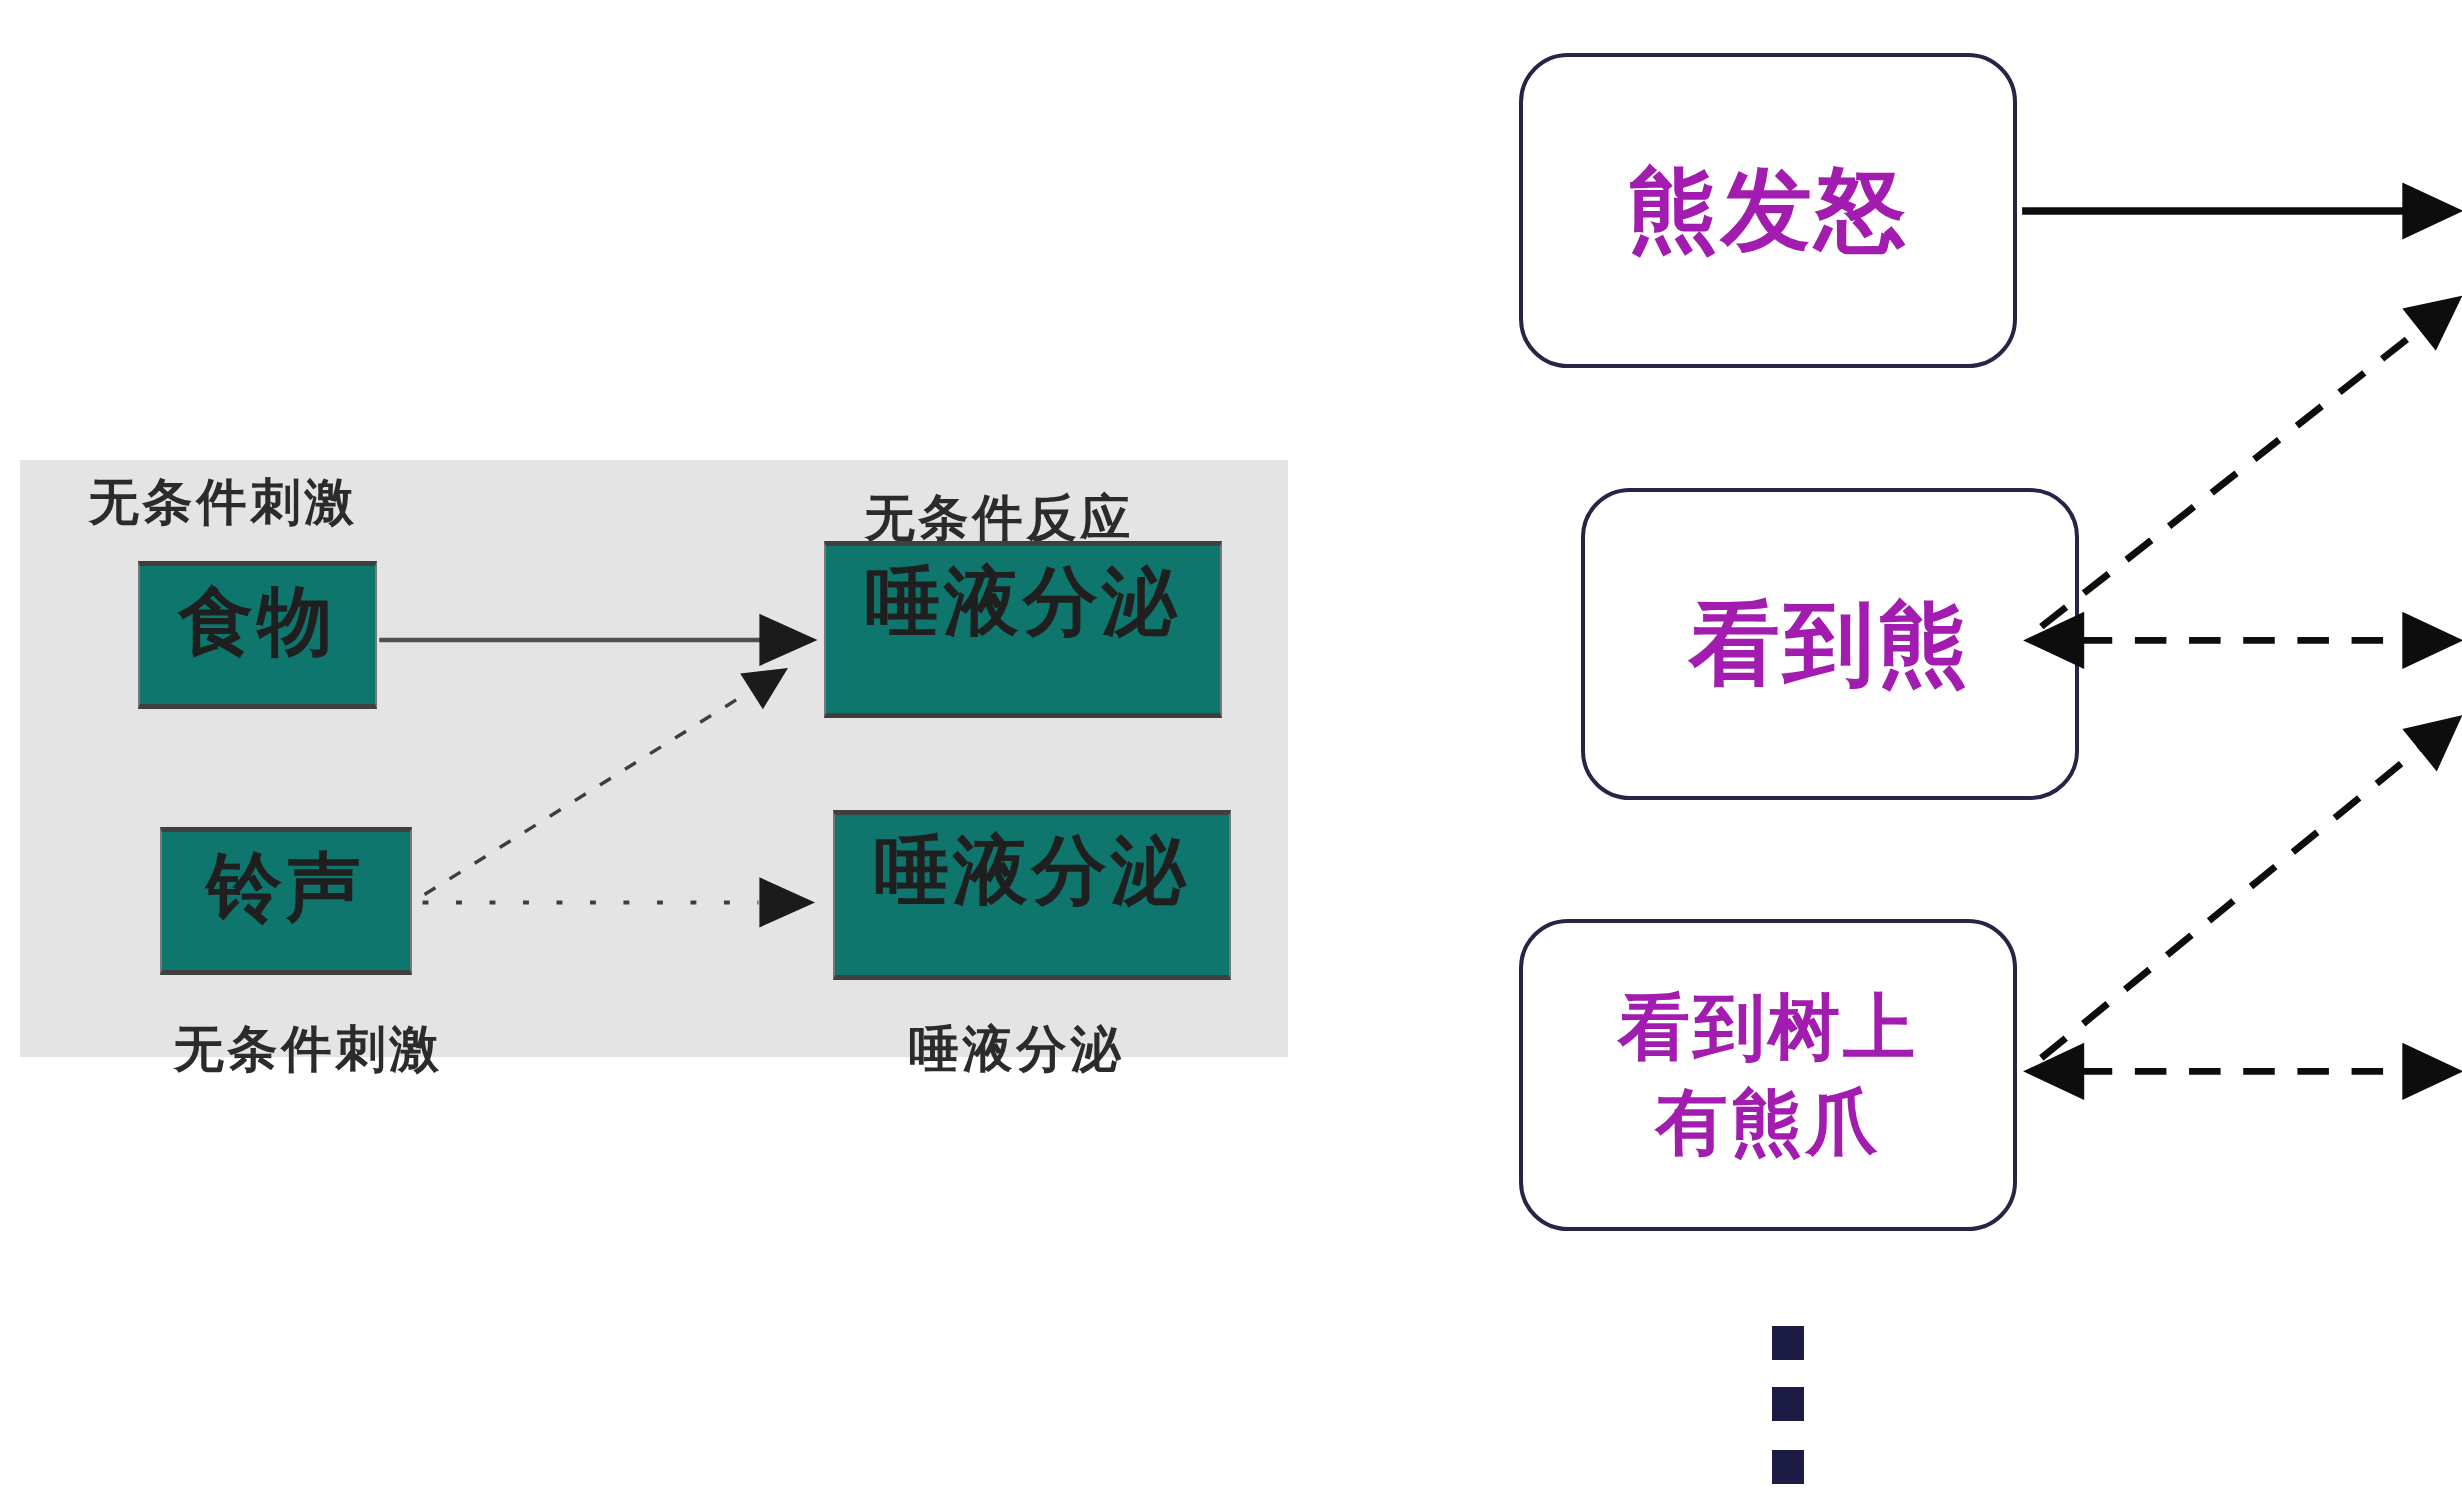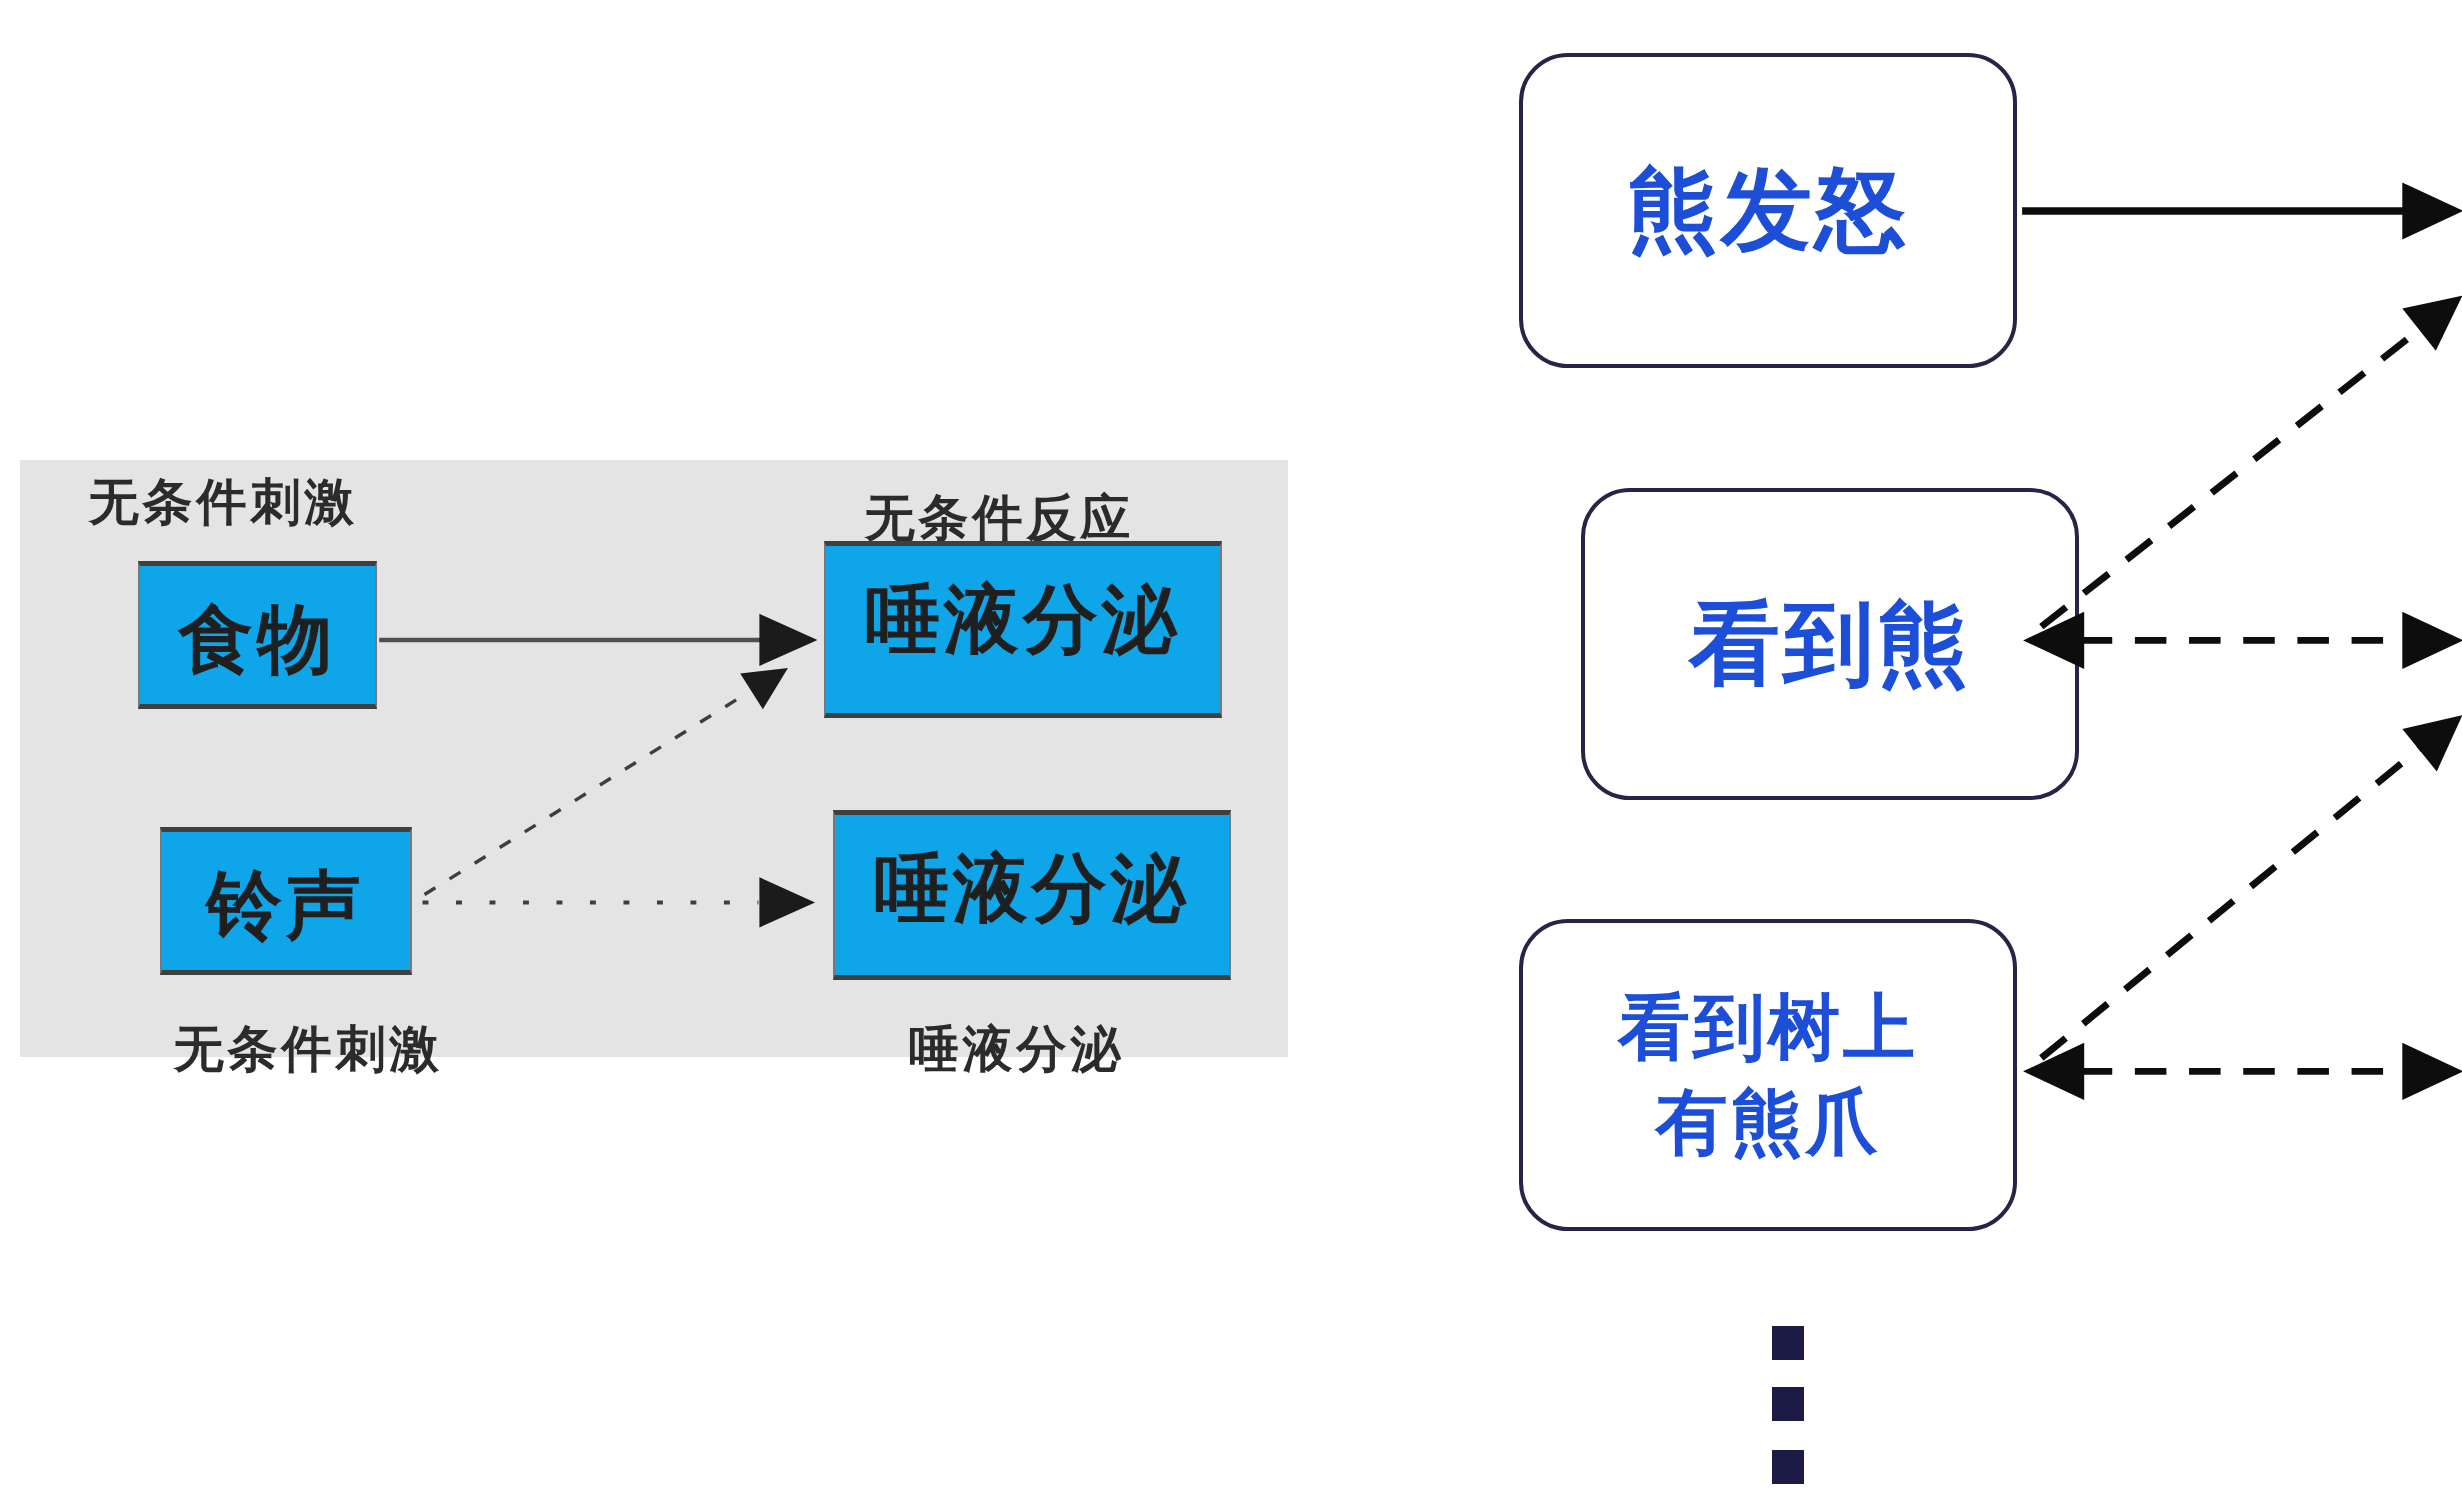--- a/index.html
+++ b/index.html
@@ -4,29 +4,29 @@
 <style>
   html,body{margin:0;padding:0;background:#ffffff;}
   .stage{position:relative;width:3306px;height:1498px;background:#ffffff;
          font-family:"Liberation Sans",sans-serif;overflow:hidden;}
   .svg-layer{position:absolute;left:0;top:0;width:3306px;height:1498px;pointer-events:none;}
 
   
   .pv-panel{position:absolute;left:19.7px;top:460px;width:1268px;height:597px;background:#e4e4e4;}
   .pv-label{position:absolute;font-size:50px;font-weight:600;color:#2b2b2b;
             letter-spacing:3.9px;white-space:nowrap;}
-  .pv-box{position:absolute;background:#0ea5e9;box-sizing:border-box;
+  .pv-box{position:absolute;background:#0f766e;box-sizing:border-box;
           border:2px solid #787878;border-top:5.4px solid #3f3f3f;border-bottom:5.4px solid #3f3f3f;
           text-align:center;font-size:75px;font-weight:600;color:#1f1f1f;
-          letter-spacing:3.9px;padding-top:24px;}
+          letter-spacing:3.9px;padding-top:6px;}
 
   
   .rl-node{position:absolute;background:#ffffff;box-sizing:border-box;border-radius:49px;
            display:flex;flex-direction:column;align-items:center;justify-content:center;
-           text-align:center;color:#1d4ed8;}
+           text-align:center;color:#a21caf;}
   .rl-stim{border:4.4px solid #282347;font-weight:700;font-size:91px;letter-spacing:3px;}
   .rl-stim .small{font-size:72px;line-height:1.32;display:block;}
 
   
   .dot{position:absolute;width:31.5px;height:34px;}
   .dot-stim{background:#1b1b46;}
 </style>
 </head>
 <body>
 

